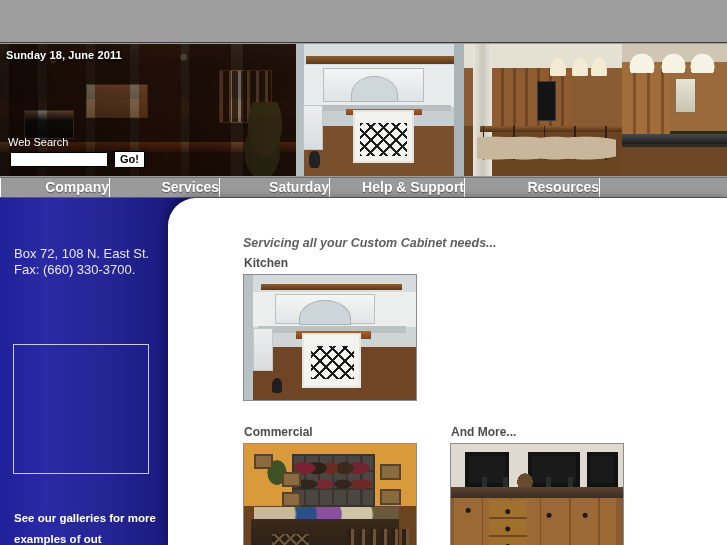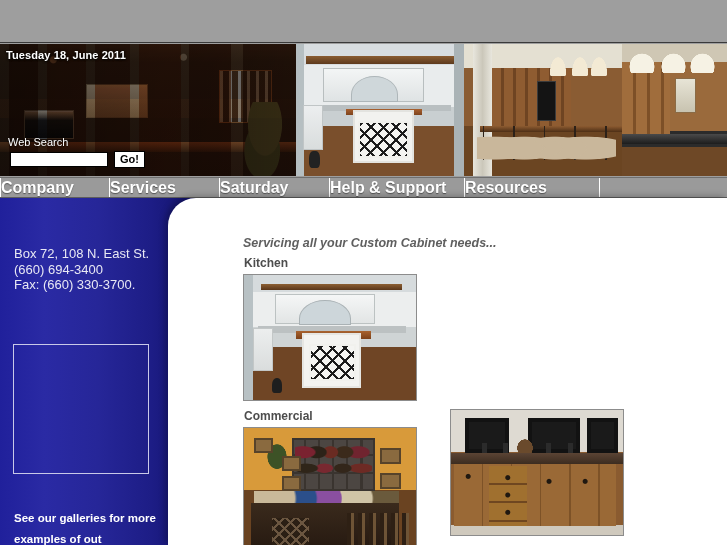--- a/index.html
+++ b/index.html
@@ -242,22 +242,22 @@
   .navbar {
     position:absolute; left:0; top:177px;
     width:727px; height:21px;
     background:#9a9a9a;
     border-top:1px solid #6f6f6f;
     border-bottom:1px solid #5d5d5d;
     display:flex;
   }
   .nav-item {
     height:19px; line-height:19px;
-    color:#ffffff; font-size:16px; font-weight:bold;
-    text-align:left;
+    color:#ffffff; font-size:14px; font-weight:bold;
+    text-align:right;
     border-right:1px solid #ffffff;
     text-shadow:0 1px 1px rgba(0,0,0,.45);
     cursor:pointer; overflow:hidden; white-space:nowrap;
   }
   .nav-item:first-child { border-left:1px solid #ffffff; }
   .ni0 { width:110px; }
   .ni1 { width:110px; }
   .ni2 { width:110px; }
   .ni3 { width:110px; }
   .ni4 { width:135px; }
@@ -299,21 +299,21 @@
     overflow:hidden;
   }
 
   .tagline-main {
     position:absolute; left:75px; top:38px;
     font-size:12.5px; font-weight:bold; font-style:italic;
     color:#5f5f5f;
   }
 
   .gallery { position:absolute; left:75px; top:58px; width:470px; }
-  .gal-row { display:flex; gap:33px; margin-bottom:8px; }
+  .gal-row { display:flex; gap:33px; margin-bottom:24px; }
   .gal-cell { width:174px; }
   .gal-title {
     font-size:12px; font-weight:bold; color:#4d4d4d;
     margin:0 0 4px 1px; line-height:14px;
   }
   .thumb {
     width:174px; height:127px;
     border:1px solid #8c8c8c;
     overflow:hidden; position:relative;
     cursor:pointer; background:#cfcfcf;
@@ -487,39 +487,38 @@
       <div class="tall"></div>
       <div class="win"></div>
       <div class="lamp l1"></div>
       <div class="lamp l2"></div>
       <div class="lamp l3"></div>
       <div class="darkcounter"></div>
     </div>
 
     <div class="banner-veil"></div>
 
-    <div class="date-text">Tuesday 18, June 2011</div>
+    <div class="date-text">Sunday 18, June 2011</div>
     <div class="websearch-label">Web Search</div>
     <input class="search-input" type="text" value="" style="">
     <button class="go-button">Go!</button>
   </div>
 
   <div class="navbar">
     <div class="nav-item ni0">Company</div>
     <div class="nav-item ni1">Services</div>
     <div class="nav-item ni2">Saturday</div>
     <div class="nav-item ni5">Help &amp; Support</div>
     <div class="nav-item ni4">Resources</div>
     <div class="nav-tail"></div>
   </div>
 
   <div class="sidebar">
     <div class="sidebar-address">
       <div>Box 72, 108 N. East St.</div>
-      <div>(660) 694-3400</div>
       <div>Fax: (660) 330-3700.</div>
     </div>
     <div class="sidebar-box"></div>
     <div class="sidebar-tagline">See our galleries for more examples of out</div>
   </div>
 
   <div class="content-panel">
 
     <div class="tagline-main">Servicing all your Custom Cabinet needs...</div>
 
@@ -559,20 +558,21 @@
             <div class="pic pi4"></div>
             <div class="pic pi5"></div>
             <div class="clutter"></div>
             <div class="counter3"></div>
             <div class="diam"></div>
             <div class="bottlerow"></div>
           </div>
         </div>
 
         <div class="gal-cell">
+          <div class="gal-title">And More...</div>
           <div class="thumb t4">
             <div class="mir m1"></div>
             <div class="mir m2"></div>
             <div class="mir m3"></div>
             <div class="faucet f1"></div>
             <div class="faucet f2"></div>
             <div class="faucet f3"></div>
             <div class="faucet f4"></div>
             <div class="centerpiece"></div>
             <div class="ctop"></div>

